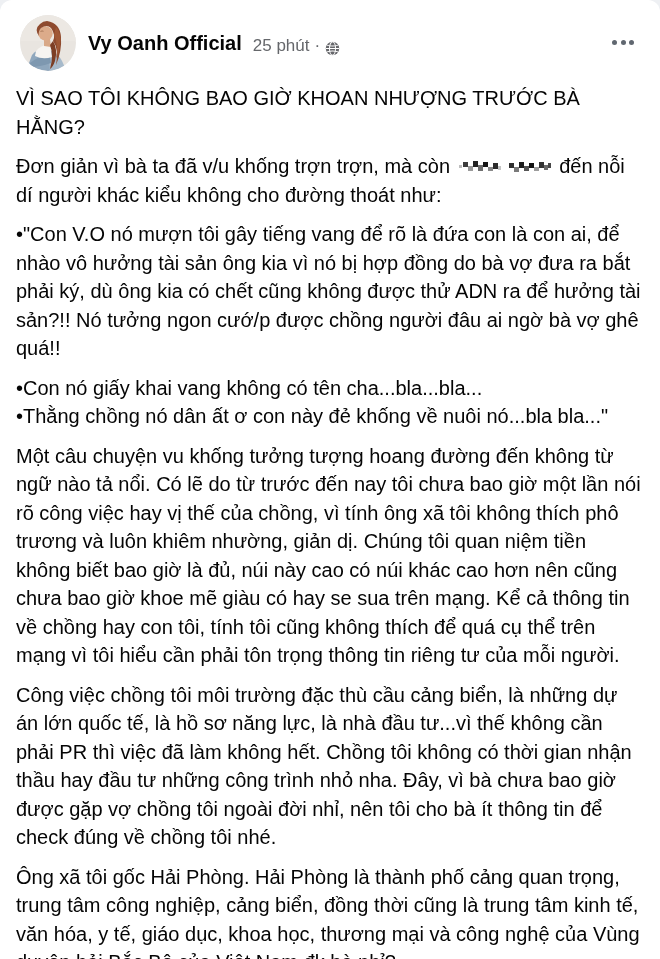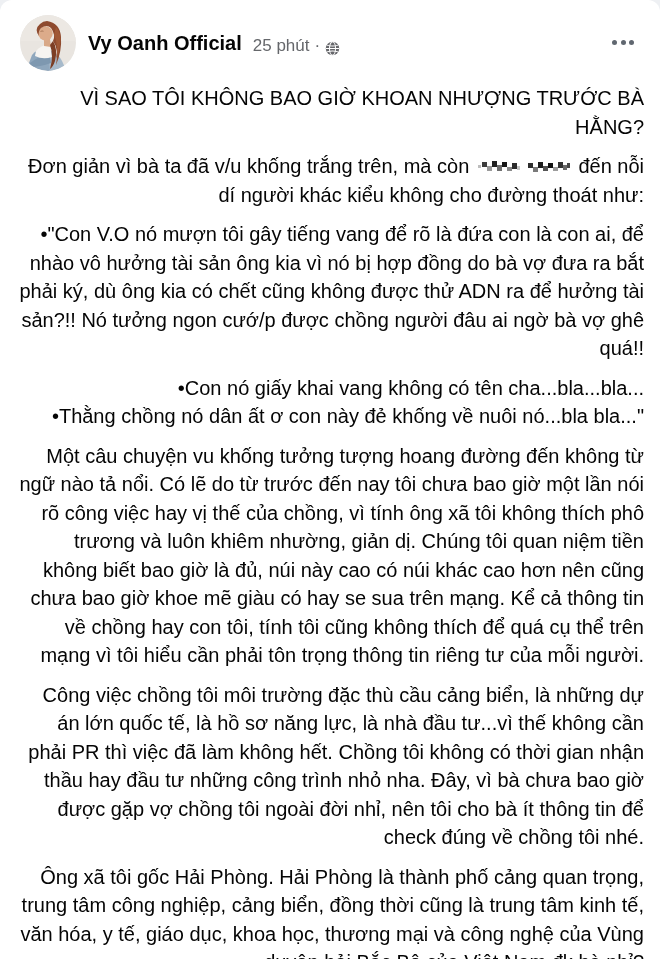--- a/index.html
+++ b/index.html
@@ -51,21 +51,21 @@
   }
   .more i{
     width:5px;height:5px;border-radius:50%;
     background:var(--icon);display:block;
   }
   
   .content{
     padding:7px 16px 14px 16px;
     font-size:20px;line-height:28.5px;
   }
-  .content p{margin:0 0 11px 0;text-align:right;}
+  .content p{margin:0 0 11px 0;}
   .content p:last-child{margin-bottom:0;}
   .qline{display:block;}
   .censored{
     display:inline-block;width:92px;height:15px;
     vertical-align:-1px;margin:0 3px;
   }
   .censored svg{display:block;width:92px;height:15px;}
 </style>
 </head>
 <body>
@@ -121,21 +121,21 @@
     <div class="more">
       <i></i>
         <i></i>
         <i></i>
     </div>
   </div>
 
   <div class="content">
     <p>VÌ SAO TÔI KHÔNG BAO GIỜ KHOAN NHƯỢNG TRƯỚC BÀ HẰNG?</p>
 
-    <p><span>Đơn giản vì bà ta đã v/u khống trắng trên, mà còn </span><span class="censored"><svg viewBox="0 0 92 15">
+    <p><span>Đơn giản vì bà ta đã v/u khống trợn trợn, mà còn </span><span class="censored"><svg viewBox="0 0 92 15">
         <rect x="0" y="6" width="3" height="3" fill="#bdbdbd"></rect>
         <rect x="4" y="3" width="5" height="5" fill="#3c3c3c"></rect>
         <rect x="9" y="7" width="5" height="5" fill="#9a9a9a"></rect>
         <rect x="14" y="2" width="5" height="6" fill="#222222"></rect>
         <rect x="19" y="6" width="5" height="6" fill="#6f6f6f"></rect>
         <rect x="24" y="3" width="5" height="5" fill="#161616"></rect>
         <rect x="29" y="8" width="5" height="4" fill="#8a8a8a"></rect>
         <rect x="34" y="4" width="5" height="6" fill="#2b2b2b"></rect>
         <rect x="39" y="7" width="3" height="4" fill="#c4c4c4"></rect>
         <rect x="50" y="4" width="5" height="5" fill="#2e2e2e"></rect>

